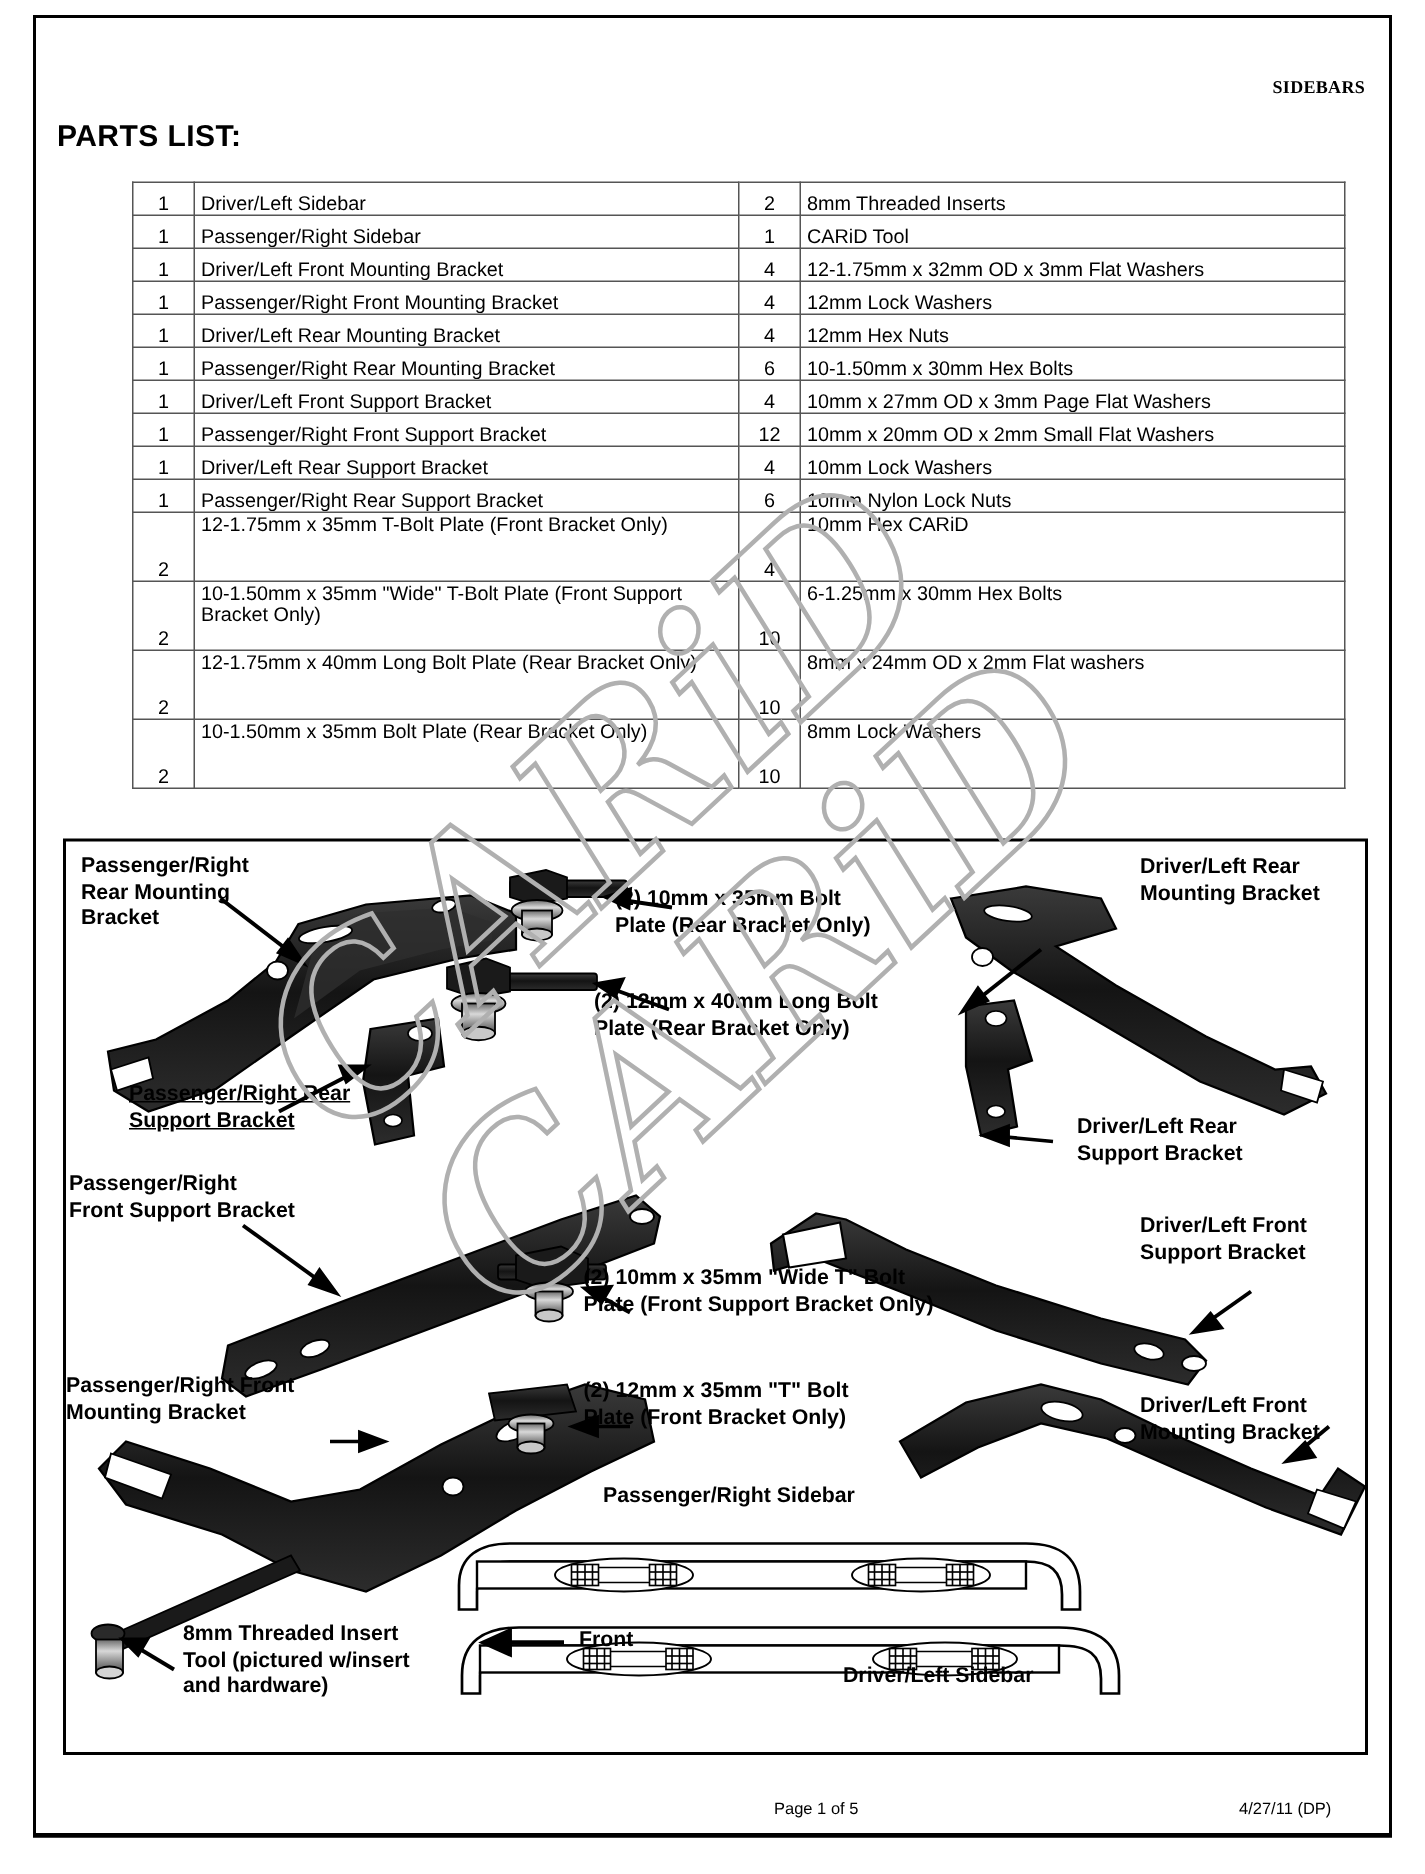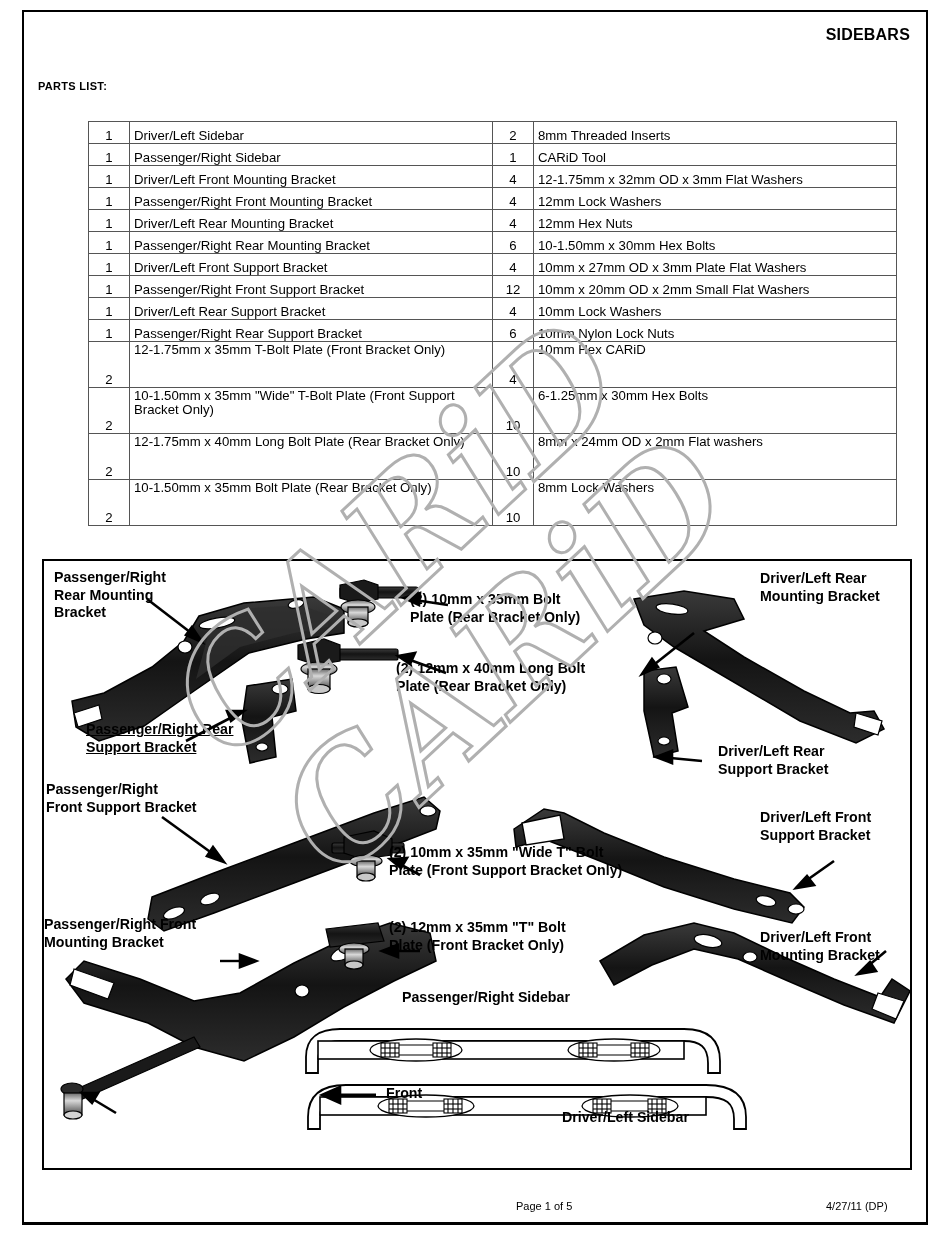--- a/index.html
+++ b/index.html
@@ -43,33 +43,34 @@
     stroke-width: 3;
     font-family: "DejaVu Serif", serif;
     font-weight: bold;
     font-style: italic;
     font-size: 150px;
   }
   
   .doc-title {
     position: absolute;
     right: 40px;
-    top: 24px;
+    top: 51px;
     text-align: right;
-    font-size: 16px;
+    font-size: 12px;
     font-weight: bold;
     line-height: 1.32;
     letter-spacing: 0.2px;
     z-index: 3;
+    font-family: Liberation Serif, serif;
   }
   .parts-list-label {
     position: absolute;
     left: 38px;
     top: 80px;
-    font-size: 11px;
+    font-size: 20px;
     font-weight: bold;
     letter-spacing: 0.3px;
     z-index: 3;
   }
   
   #parts-table-wrap {
     position: absolute;
     left: 88px;
     top: 121px;
     width: 772px;
@@ -192,21 +193,21 @@
           <tr class="">
             <td class="qty">1</td>
             <td class="desc">Passenger/Right Rear Mounting Bracket</td>
             <td class="qty">6</td>
             <td class="desc">10-1.50mm x 30mm Hex Bolts</td>
           </tr>
           <tr class="">
             <td class="qty">1</td>
             <td class="desc">Driver/Left Front Support Bracket</td>
             <td class="qty">4</td>
-            <td class="desc">10mm x 27mm OD x 3mm Plate Flat Washers</td>
+            <td class="desc">10mm x 27mm OD x 3mm Page Flat Washers</td>
           </tr>
           <tr class="">
             <td class="qty">1</td>
             <td class="desc">Passenger/Right Front Support Bracket</td>
             <td class="qty">12</td>
             <td class="desc">10mm x 20mm OD x 2mm Small Flat Washers</td>
           </tr>
           <tr class="">
             <td class="qty">1</td>
             <td class="desc">Driver/Left Rear Support Bracket</td>
@@ -516,20 +517,23 @@
 Support Bracket</div>
     <div class="dlabel" style="left:0px; top:355px;">Passenger/Right Front
 Mounting Bracket</div>
     <div class="dlabel" style="left:345px; top:358px;">(2) 12mm x 35mm "T" Bolt
 Plate (Front Bracket Only)</div>
     <div class="dlabel" style="left:716px; top:368px;">Driver/Left Front
 Mounting Bracket</div>
     <div class="dlabel" style="left:358px; top:428px;">Passenger/Right Sidebar</div>
     <div class="dlabel" style="left:518px; top:548px;">Driver/Left Sidebar</div>
     <div class="dlabel" style="left:342px; top:524px;">Front</div>
+    <div class="dlabel" style="left:78px; top:520px;">8mm Threaded Insert
+Tool (pictured w/insert
+and hardware)</div>
   </div>
 
   <svg id="watermark">
     <g transform="rotate(-43 475 624)">
       <text x="475" y="560" text-anchor="middle">CARiD</text>
       <text x="475" y="720" text-anchor="middle">CARiD</text>
     </g>
   </svg>
 
   <div id="footer-rule"></div>

